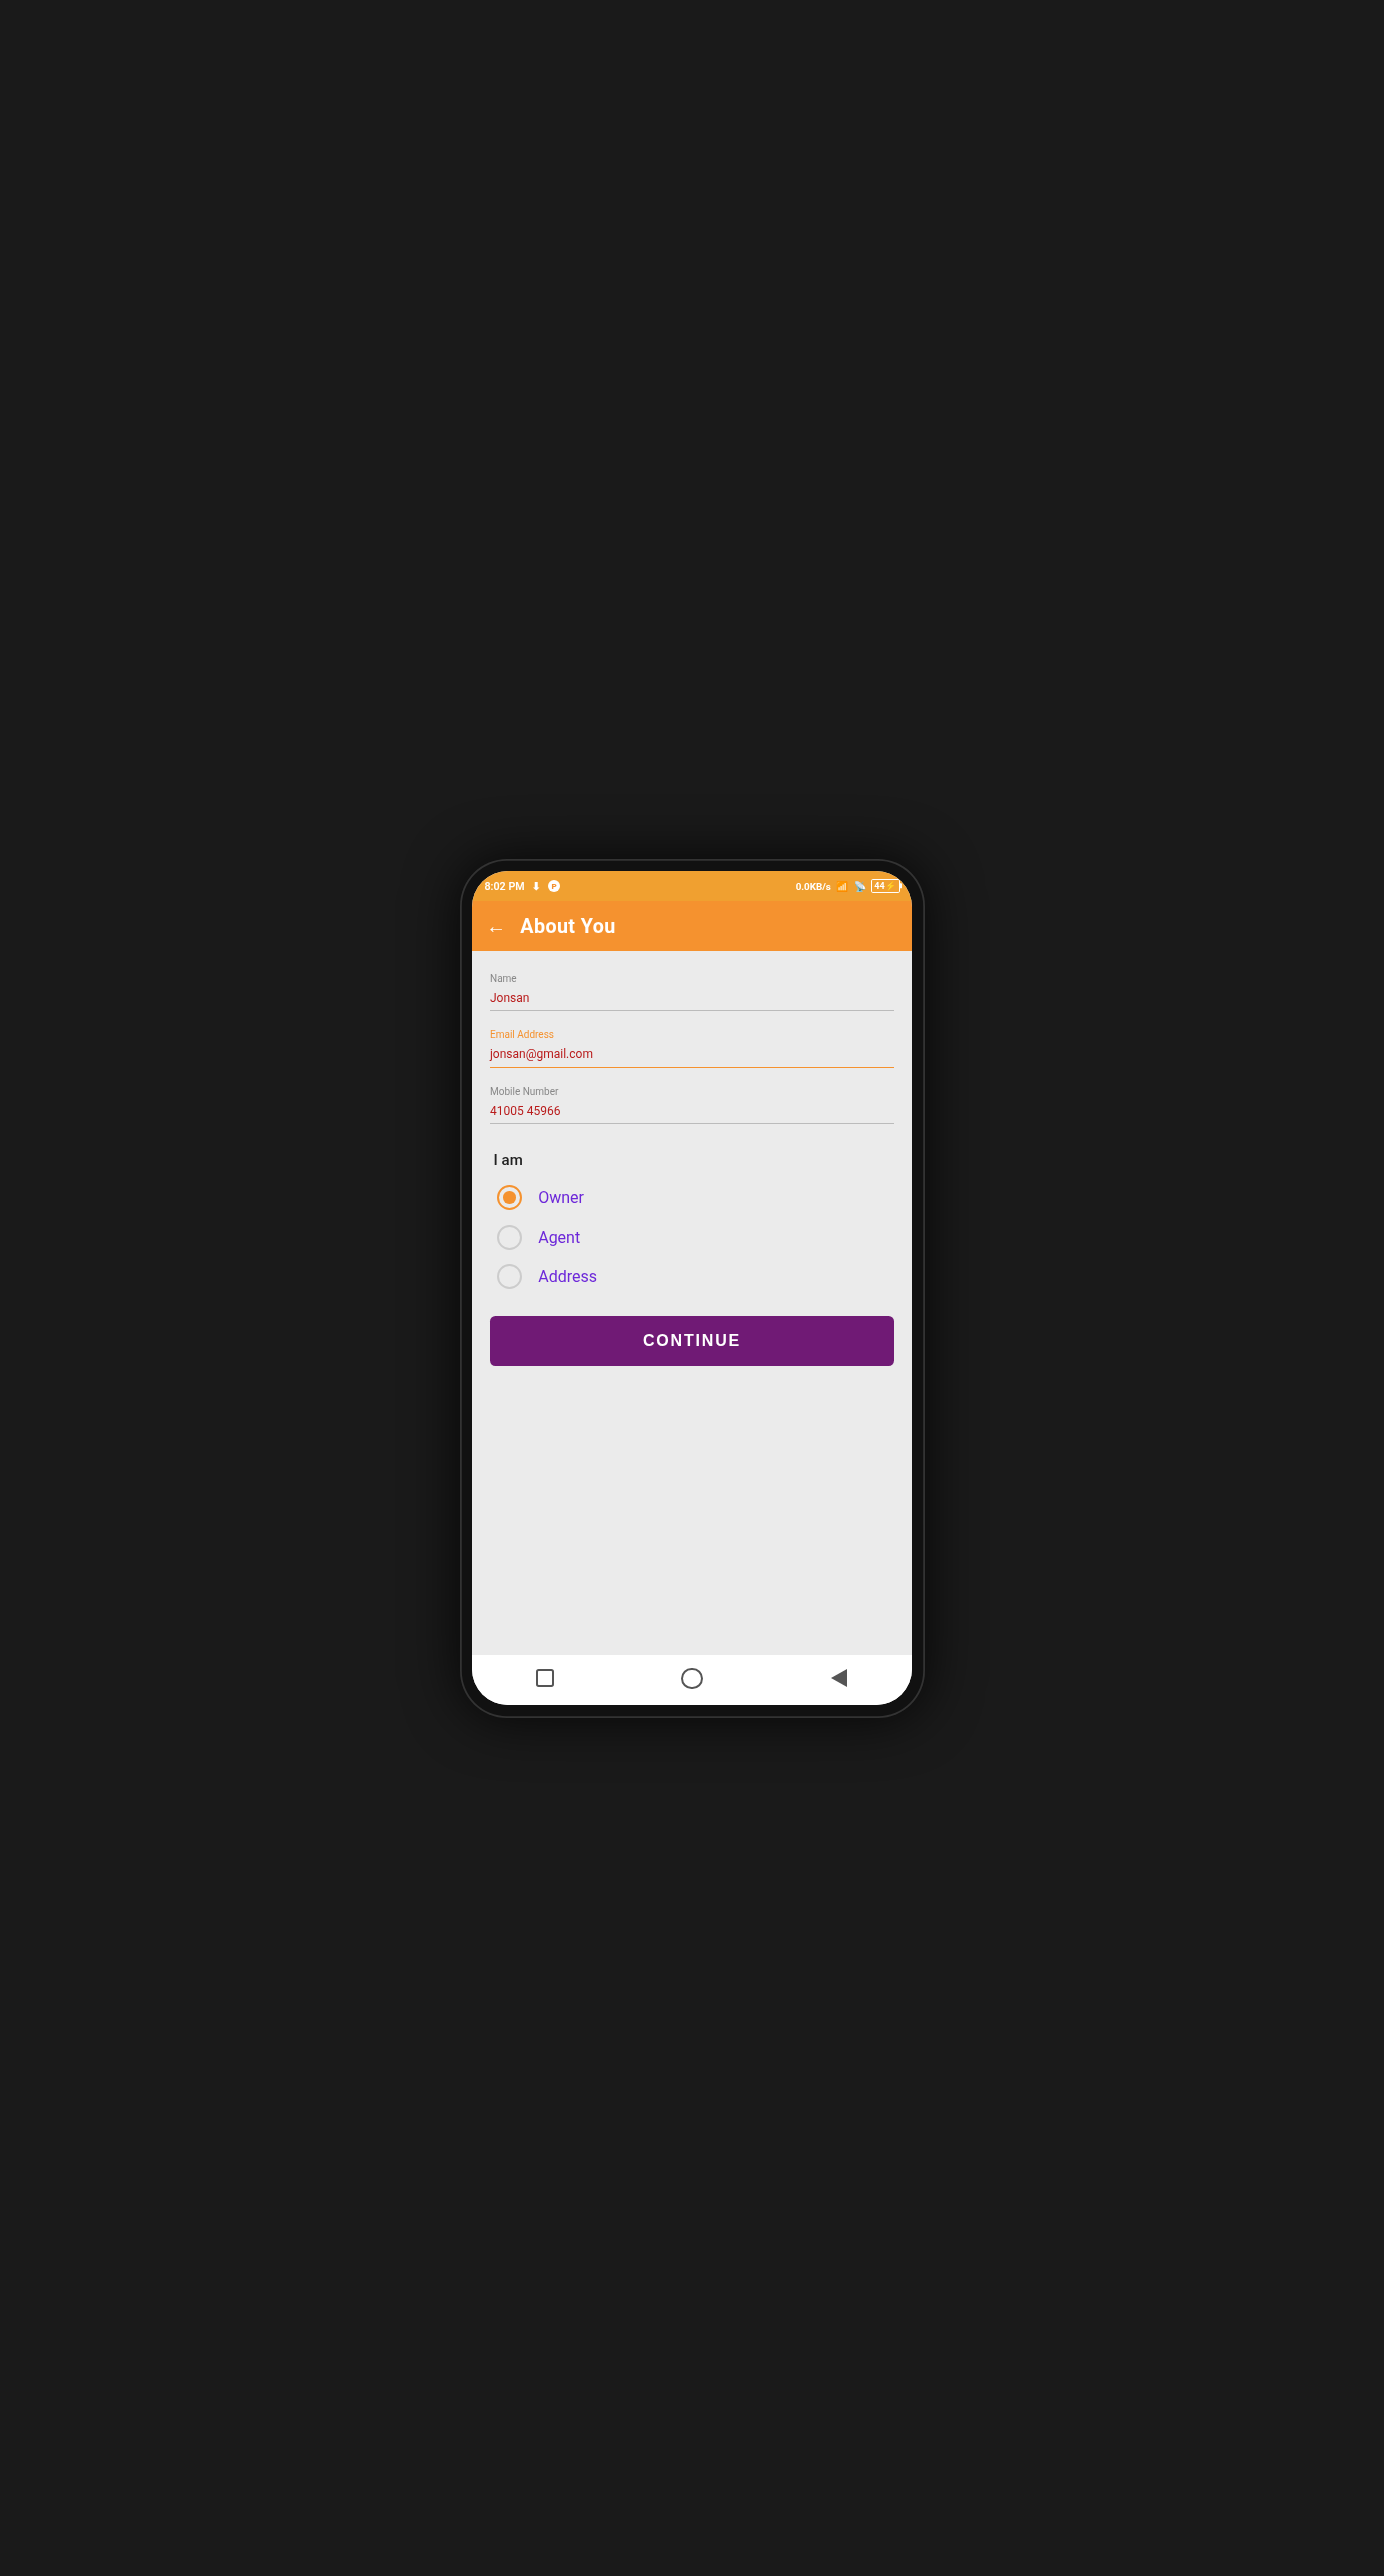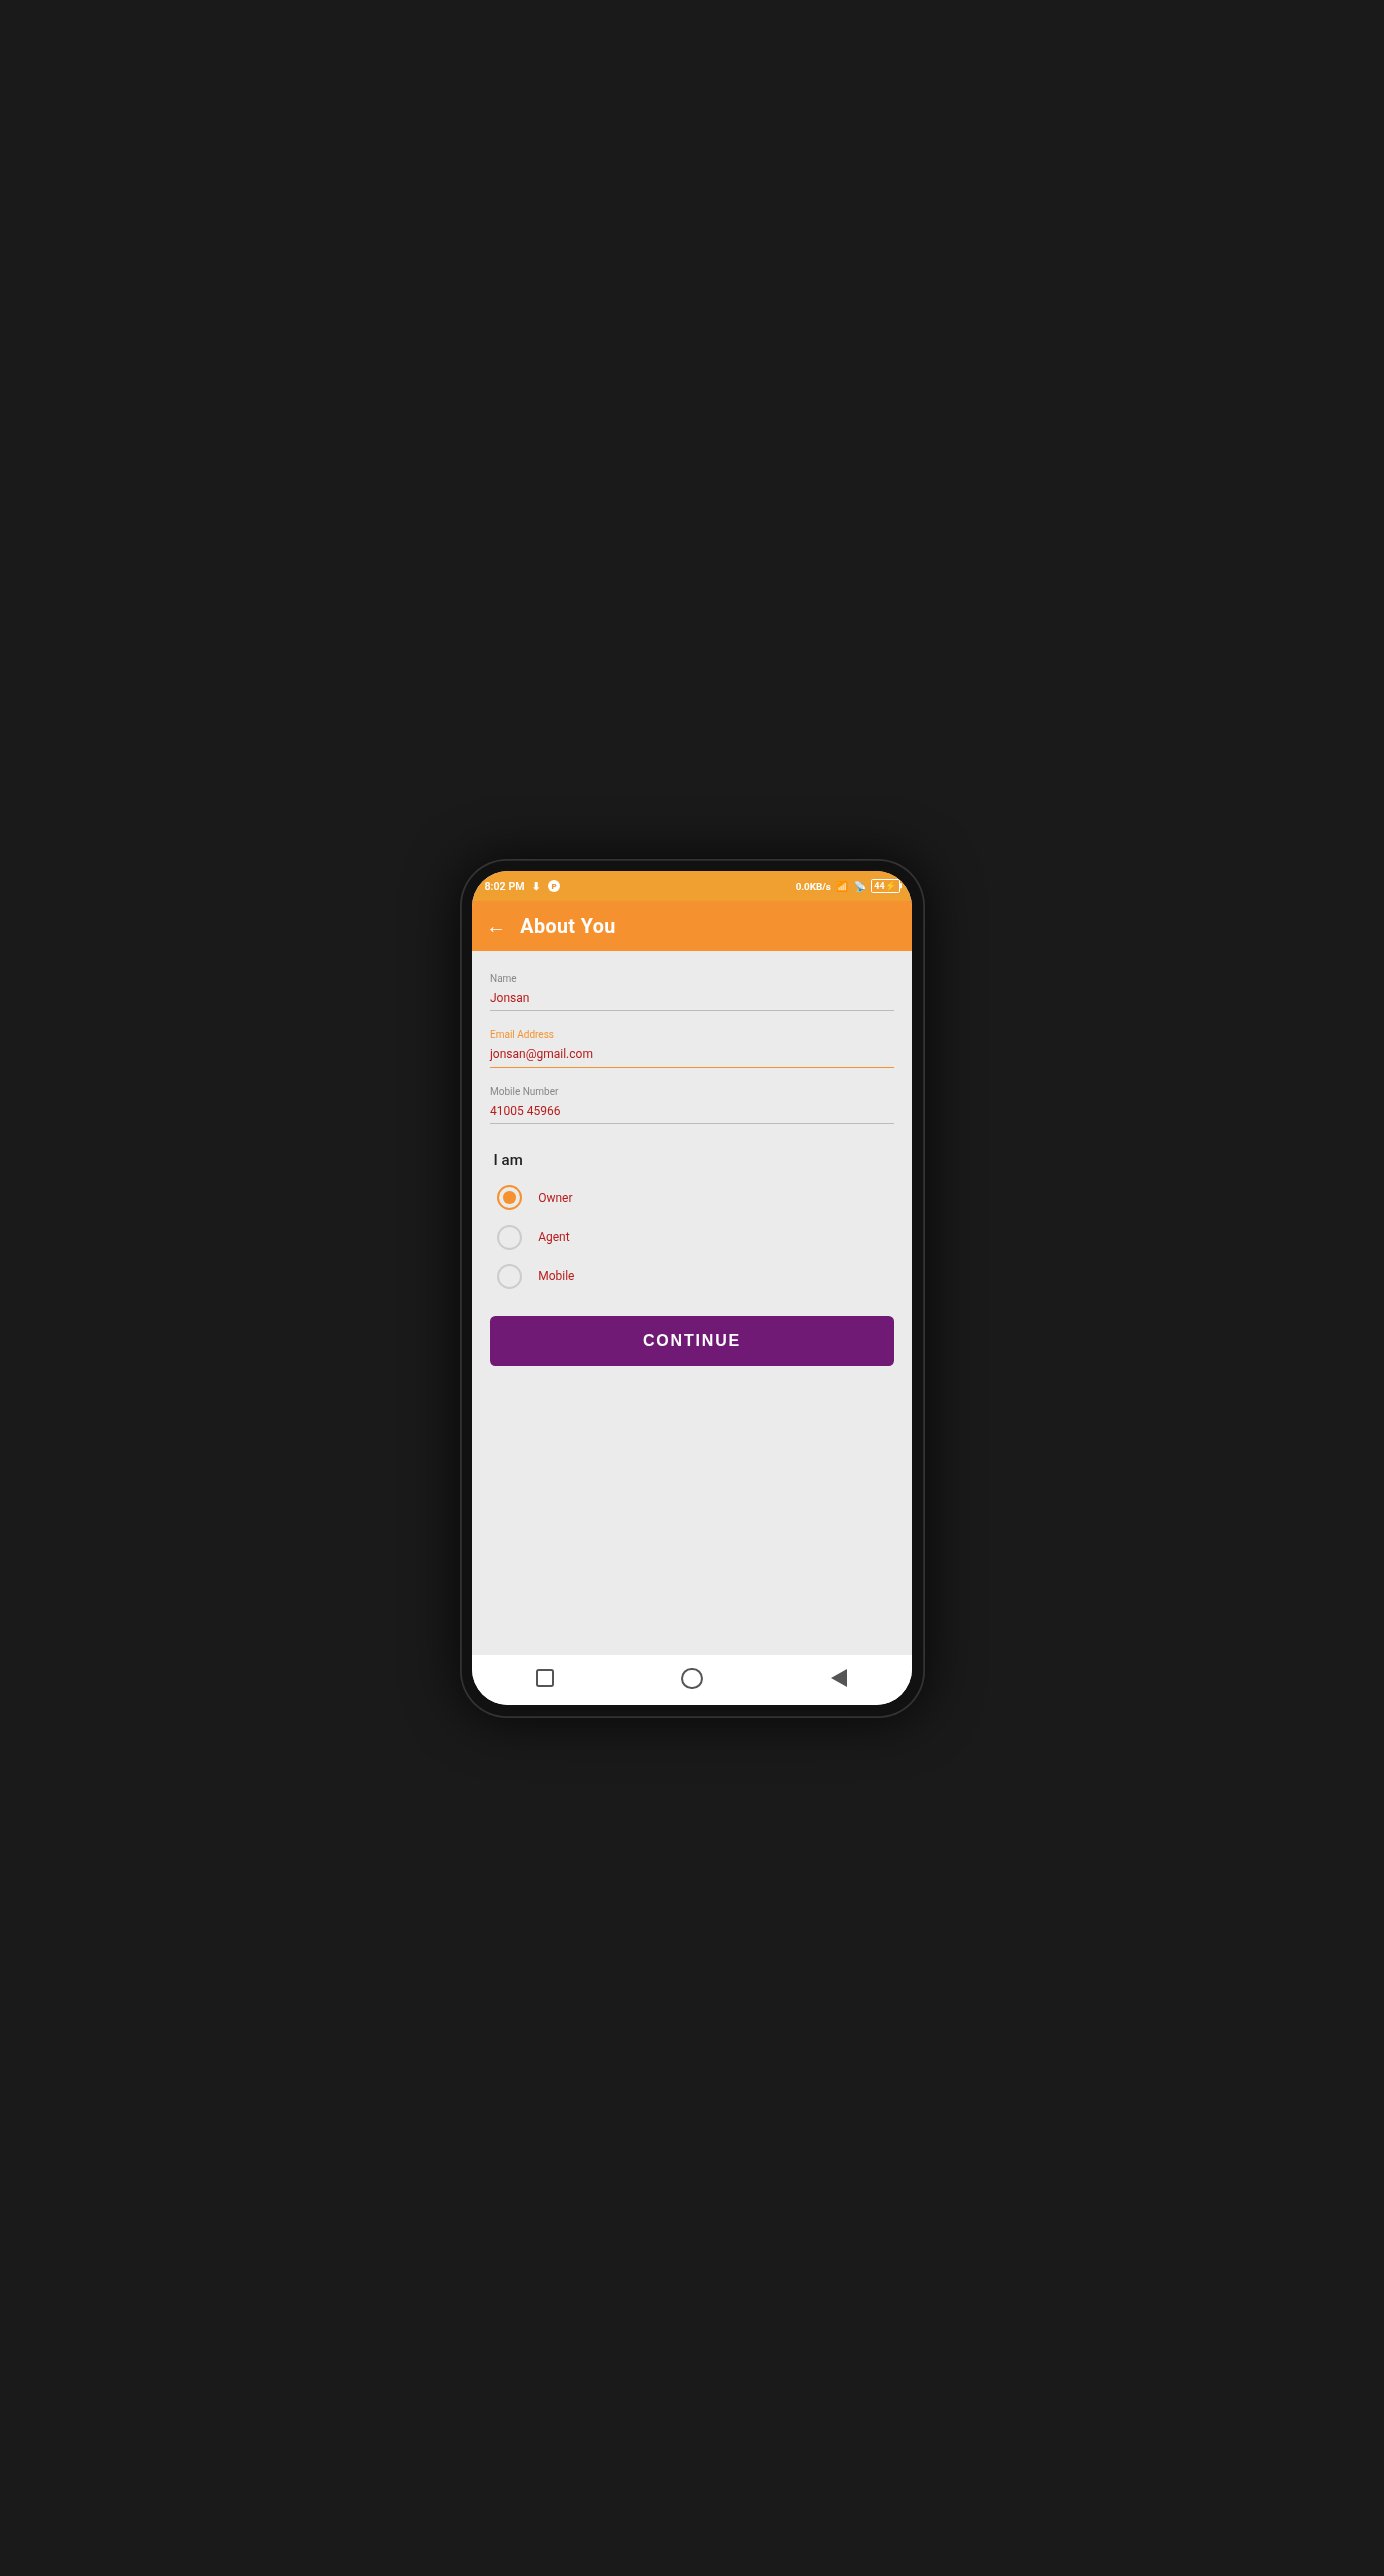--- a/index.html
+++ b/index.html
@@ -159,22 +159,22 @@
     .radio-circle.selected {
       border-color: #f5922f;
     }
     .radio-inner {
       width: 12.5px;
       height: 12.5px;
       border-radius: 50%;
       background: #f5922f;
     }
     .radio-label {
-      font-size: 12px;
-      color: #b91c1c;
+      font-size: 16px;
+      color: #6d28d9;
     }
     .continue-btn {
       background: #701a75;
       color: white;
       border: none;
       border-radius: 5.4px;
       padding: 16px;
       font-size: 16px;
       font-weight: 700;
       letter-spacing: 1.8px;
@@ -277,21 +277,21 @@
           <span class="radio-label">Owner</span>
         </div>
 
         <div class="radio-item">
           <div class="radio-circle"></div>
           <span class="radio-label">Agent</span>
         </div>
 
         <div class="radio-item">
           <div class="radio-circle"></div>
-          <span class="radio-label">Mobile</span>
+          <span class="radio-label">Address</span>
         </div>
 
       </div>
 
       <button class="continue-btn">CONTINUE</button>
 
       <div class="spacer"></div>
 
     </div>
 

